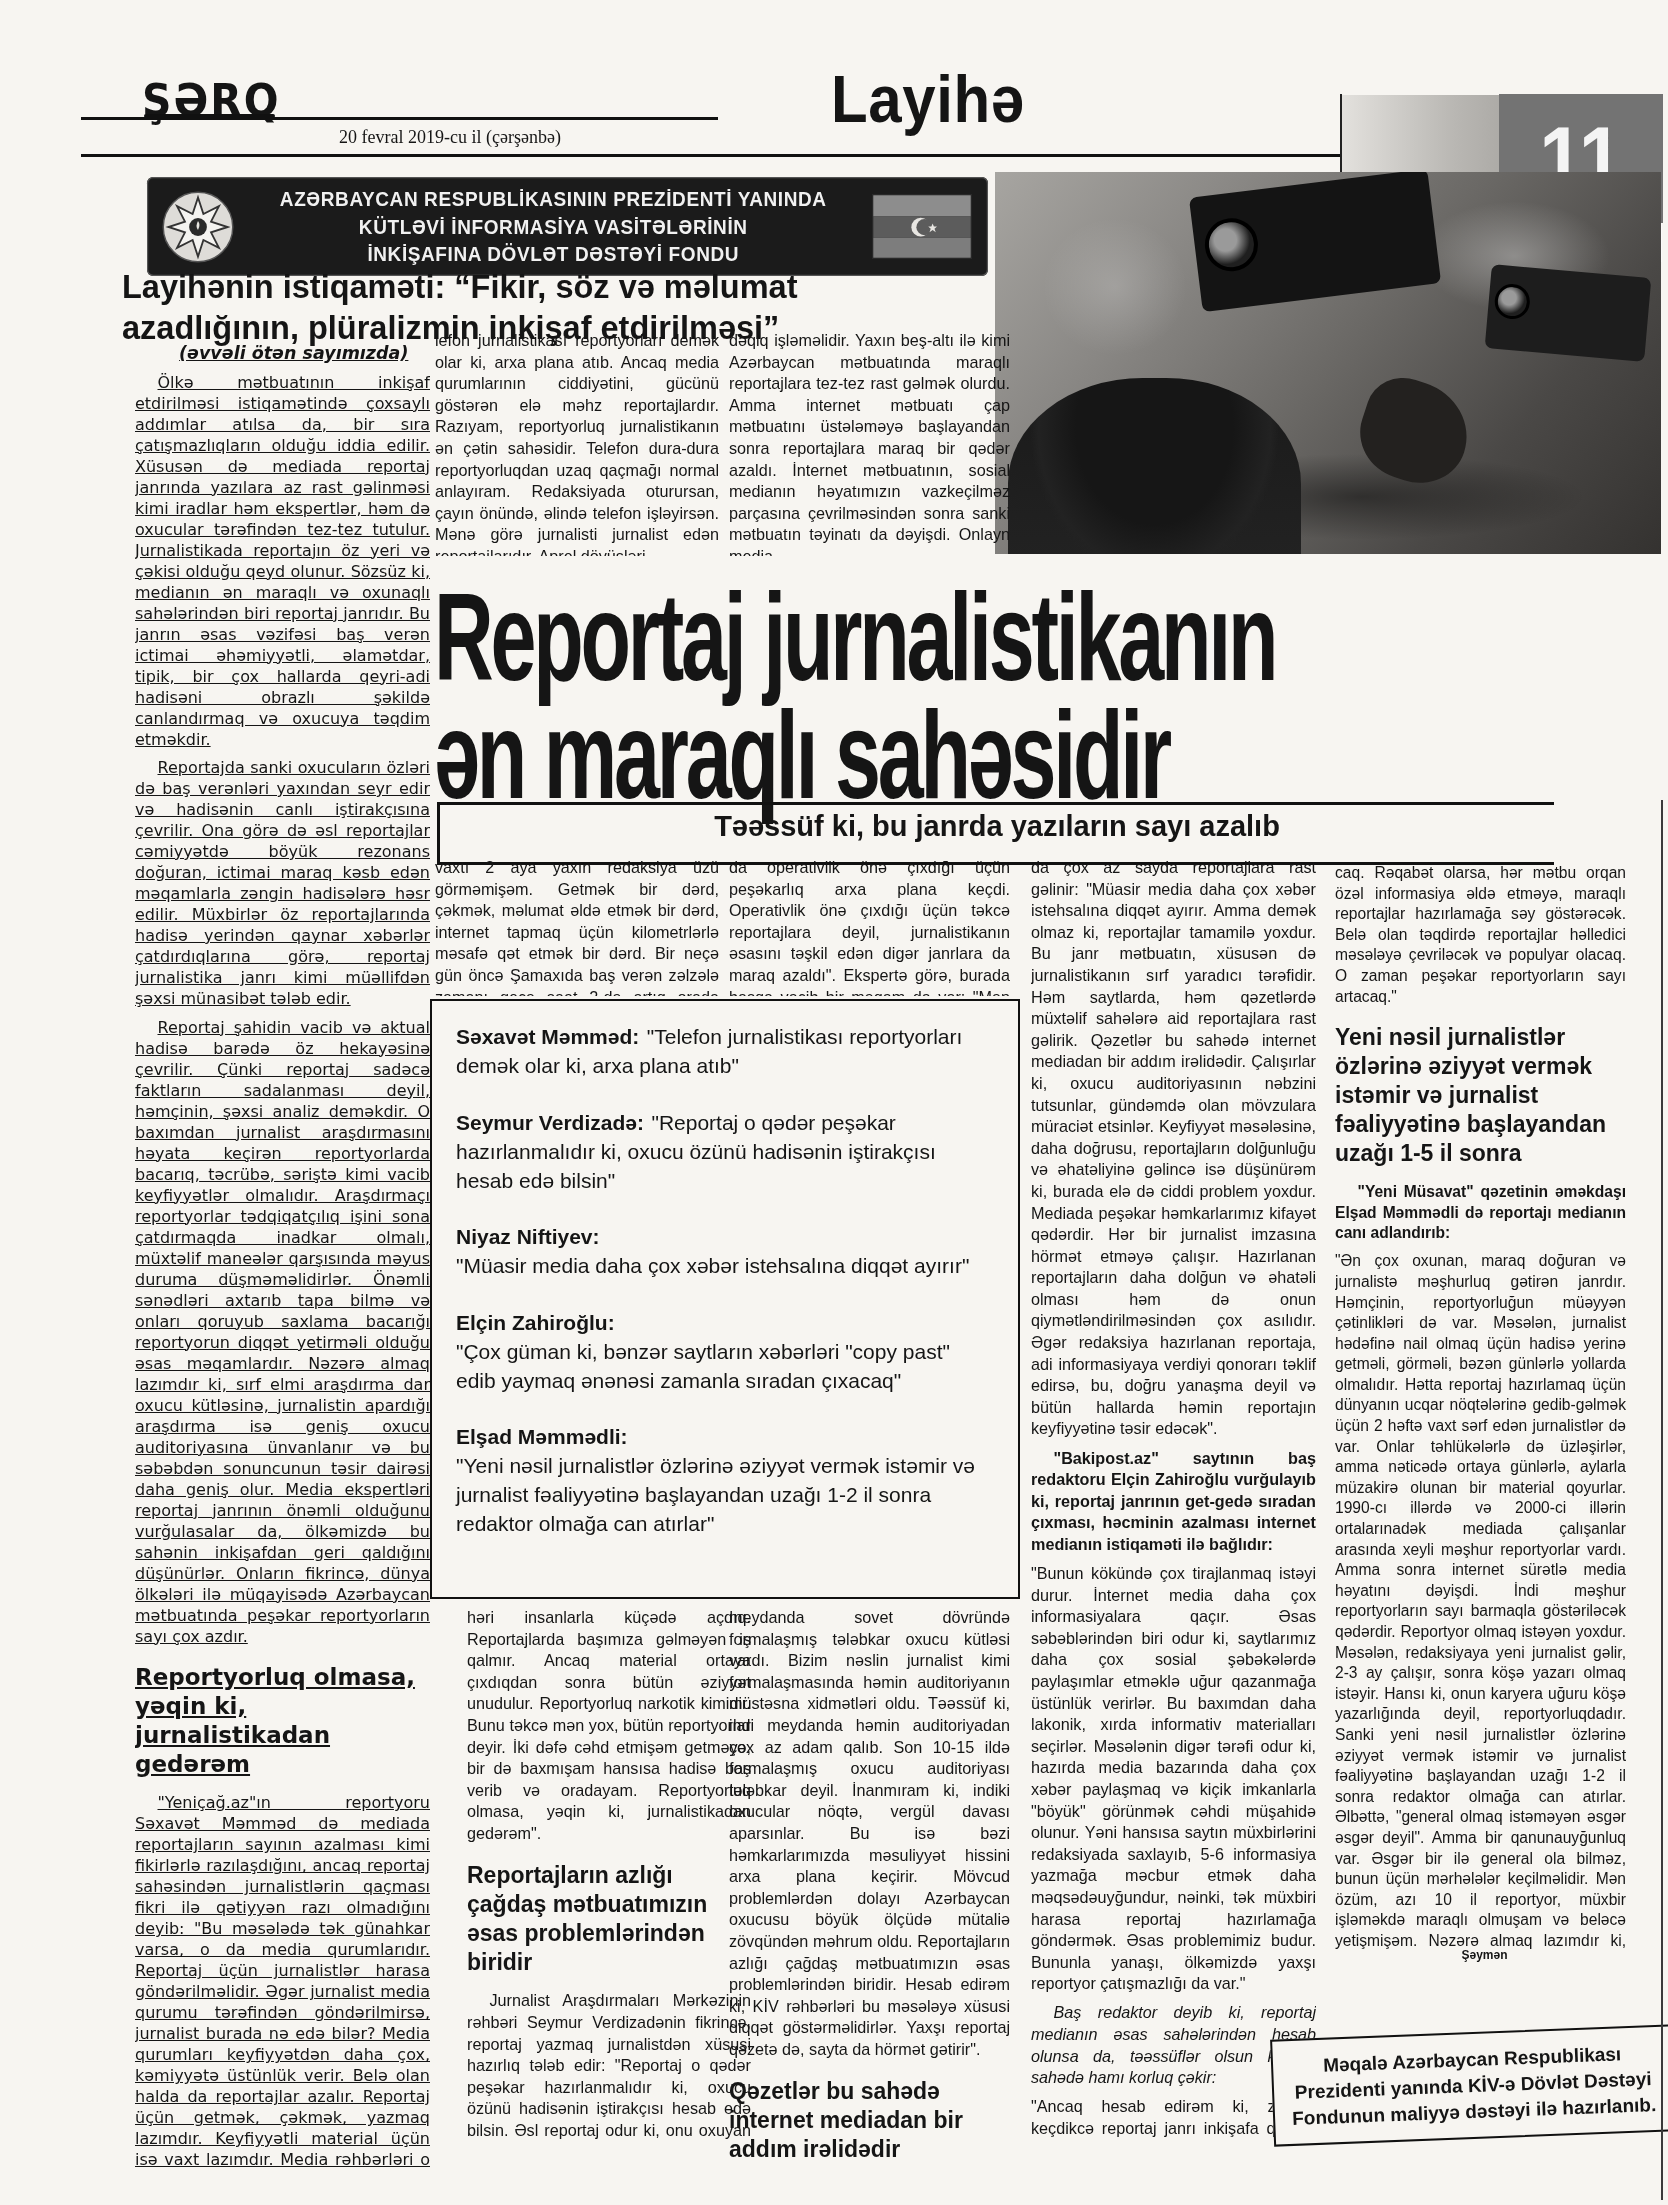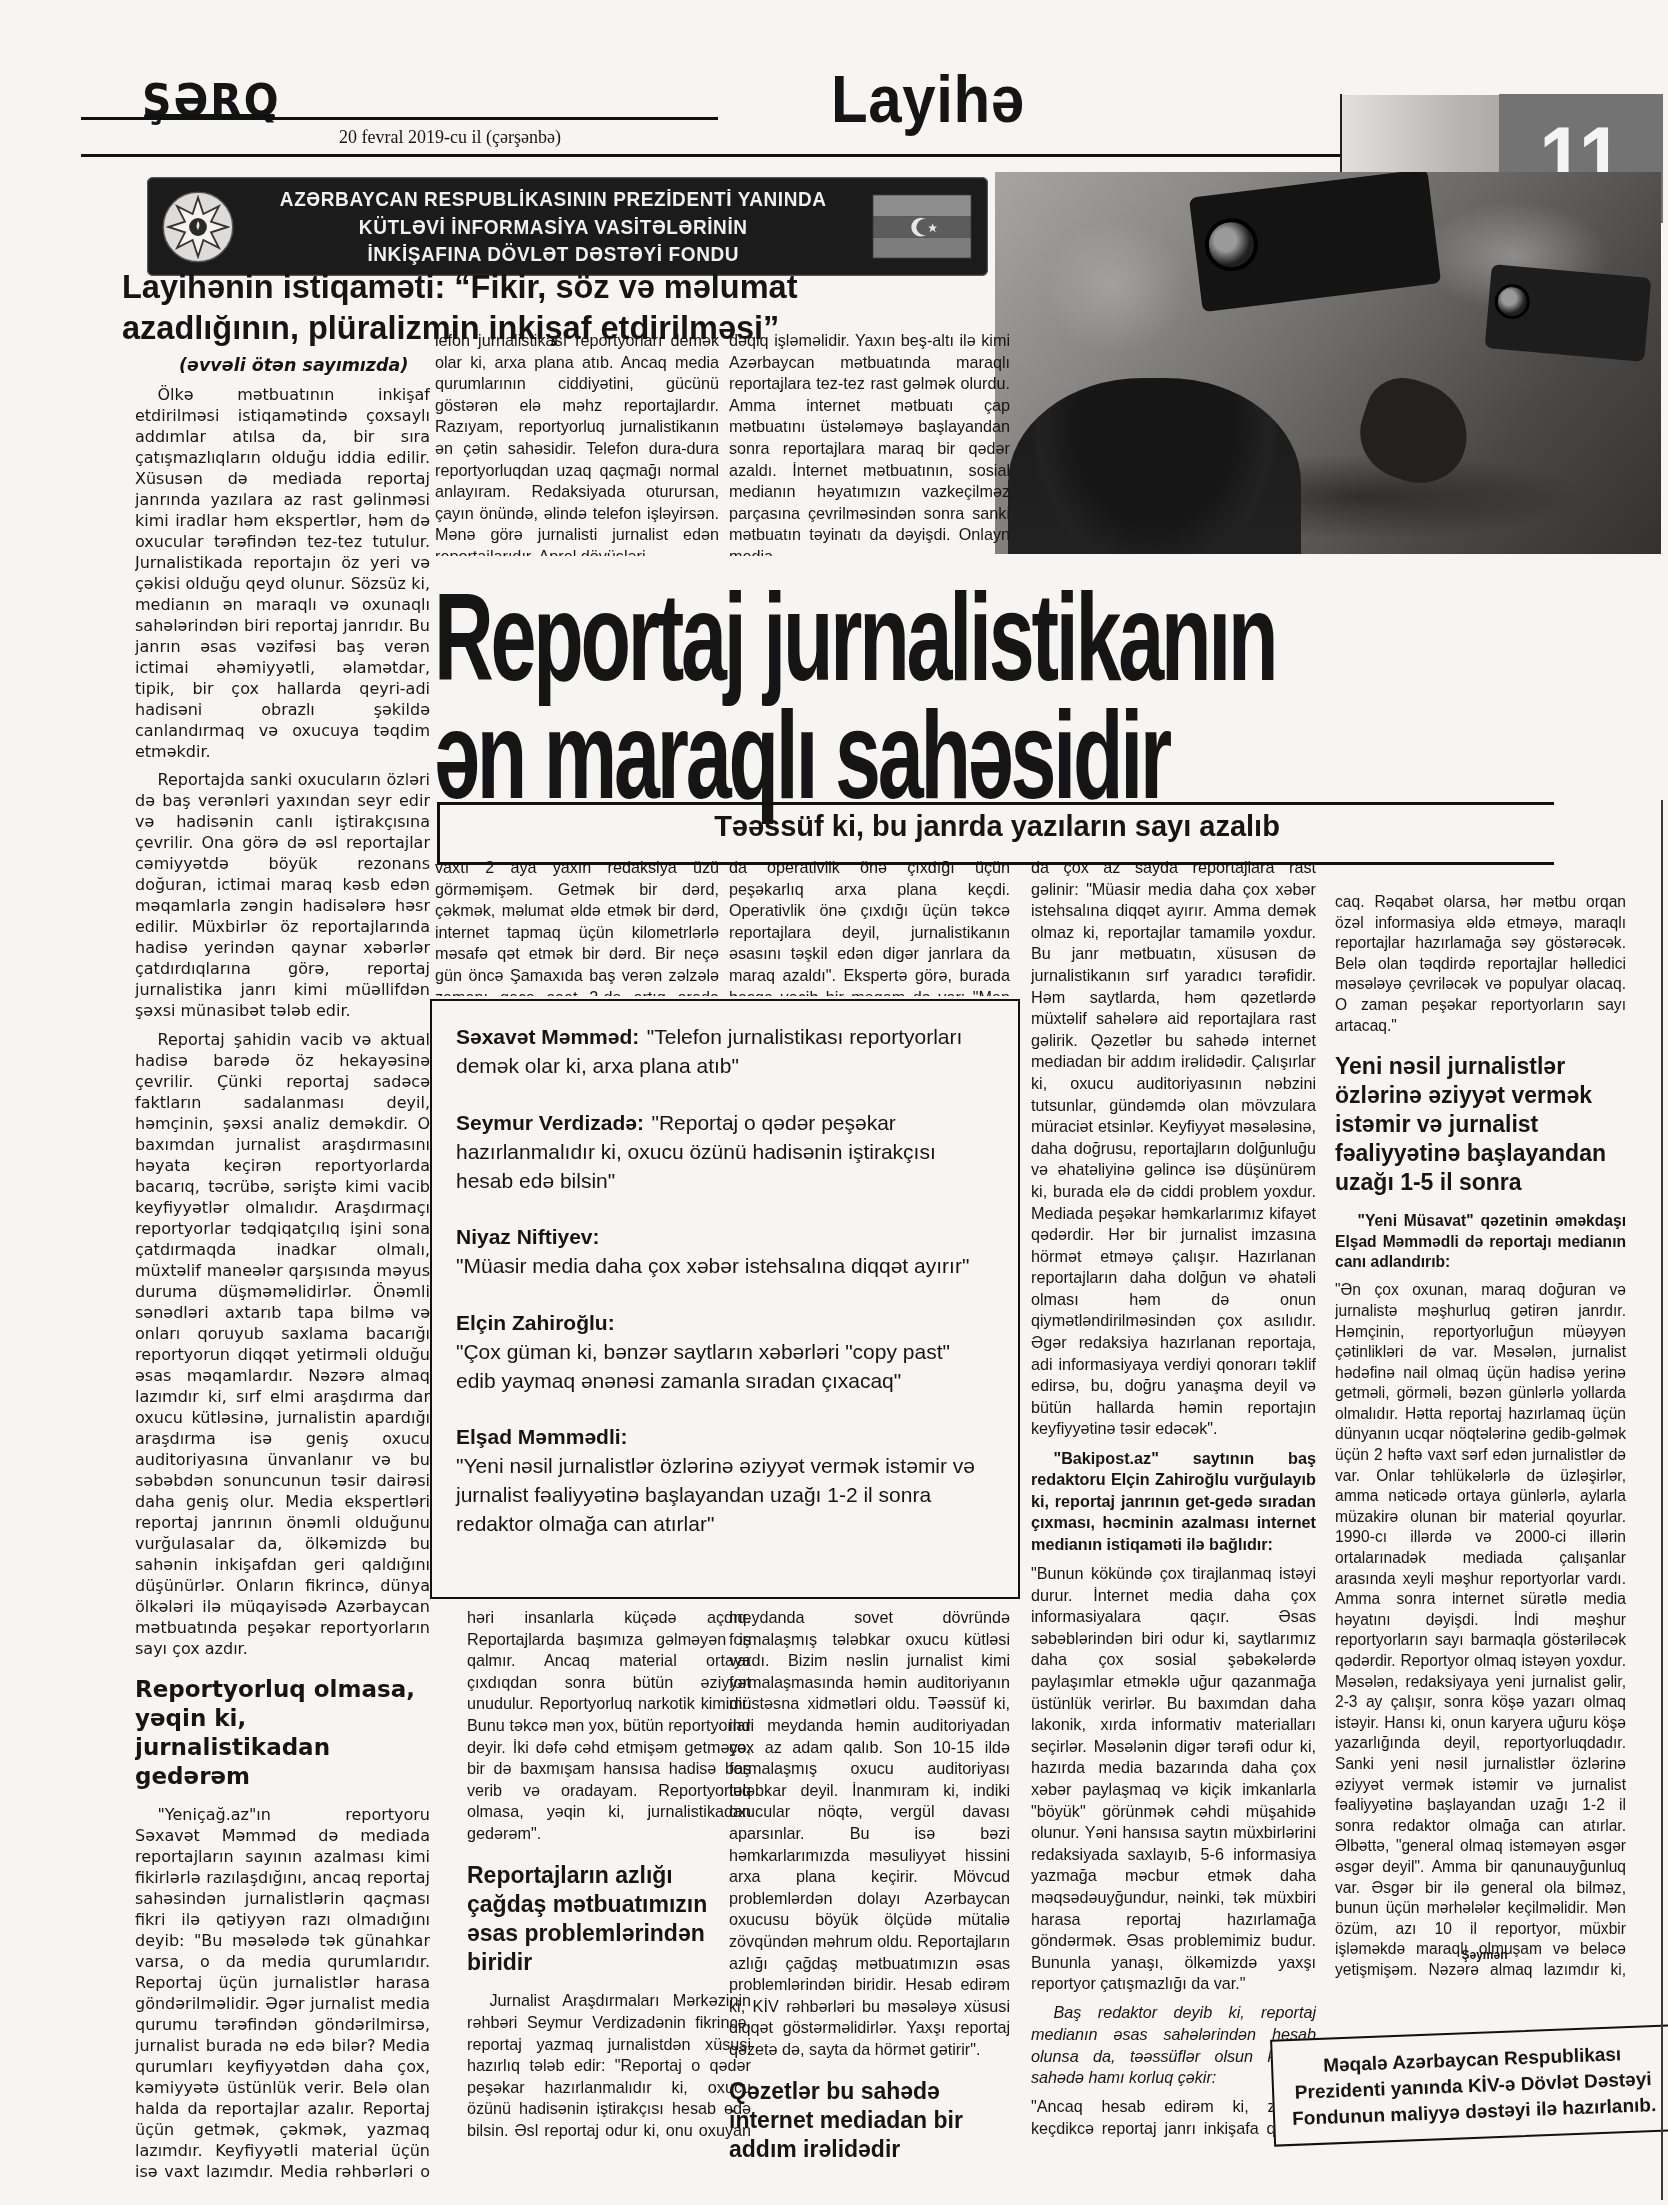--- a/index.html
+++ b/index.html
@@ -54,32 +54,32 @@
         border-radius:40% 60% 50% 50%;transform:rotate(18deg);}
   
   .title-line{position:absolute;font-weight:bold;font-size:95px;letter-spacing:-3.7px;
         white-space:nowrap;transform:scale(0.87,1.30);transform-origin:left top;}
   .subtitle{left:437px;top:802px;width:1114px;border-top:3.7px solid #111;border-bottom:3.7px solid #111;
         border-left:3.1px solid #111;padding:5px 0 19px;text-align:center;font-size:29px;font-weight:bold;}
   
   .col{position:absolute;font-size:16.2px;line-height:21.6px;text-align:justify;overflow:hidden;}
   .col p{margin:0 0 7.5px;text-indent:22.5px;}
   .col p.noindent{text-indent:0;}
-  .col1{left:135px;top:355px;width:295px;height:1831px;
-        font-family:"DejaVu Sans",sans-serif;font-size:16px;line-height:21px;}
+  .col1{left:135px;top:343px;width:295px;height:1831px;
+        font-family:"DejaVu Sans",sans-serif;font-size:16px;line-height:21px;text-decoration:underline;}
   .lead-note{text-align:center;font-style:italic;font-weight:bold;font-size:17.5px;margin:0 0 16.2px;
         font-family:"DejaVu Sans",sans-serif;}
   .subhead{font-weight:bold;font-size:23px;line-height:29px;text-align:left;text-indent:0;
         margin:16.2px 0 13.7px;}
   .icol2{left:435px;top:330px;width:284px;height:226px;}
   .icol3{left:729px;top:330px;width:281px;height:226px;}
   .mcolA{left:435px;top:857px;width:284px;height:139px;}
   .mcolB{left:729px;top:857px;width:281px;height:139px;}
   .col4{left:1031px;top:857px;width:285px;height:1286px;}
-  .col5{left:1335px;top:892px;width:291px;height:1089px;font-size:15.6px;line-height:20.6px;}
+  .col5{left:1335px;top:863px;width:291px;height:1089px;font-size:15.6px;line-height:20.6px;}
   .c2b{left:435px;top:1607px;width:284px;height:537px;margin-left:32px;}
   .c3b{left:729px;top:1607px;width:281px;height:562px;}
   .boldlead{font-weight:bold;}
   .italicp{font-style:italic;}
   
   .quotebox{left:430px;top:999px;width:590px;height:600px;border:2.5px solid #111;
         padding:21px 24px;box-sizing:border-box;overflow:hidden;}
   .quote{margin-bottom:27.5px;font-size:21px;line-height:29px;}
   .qname{font-weight:bold;margin-right:7.5px;}
   

